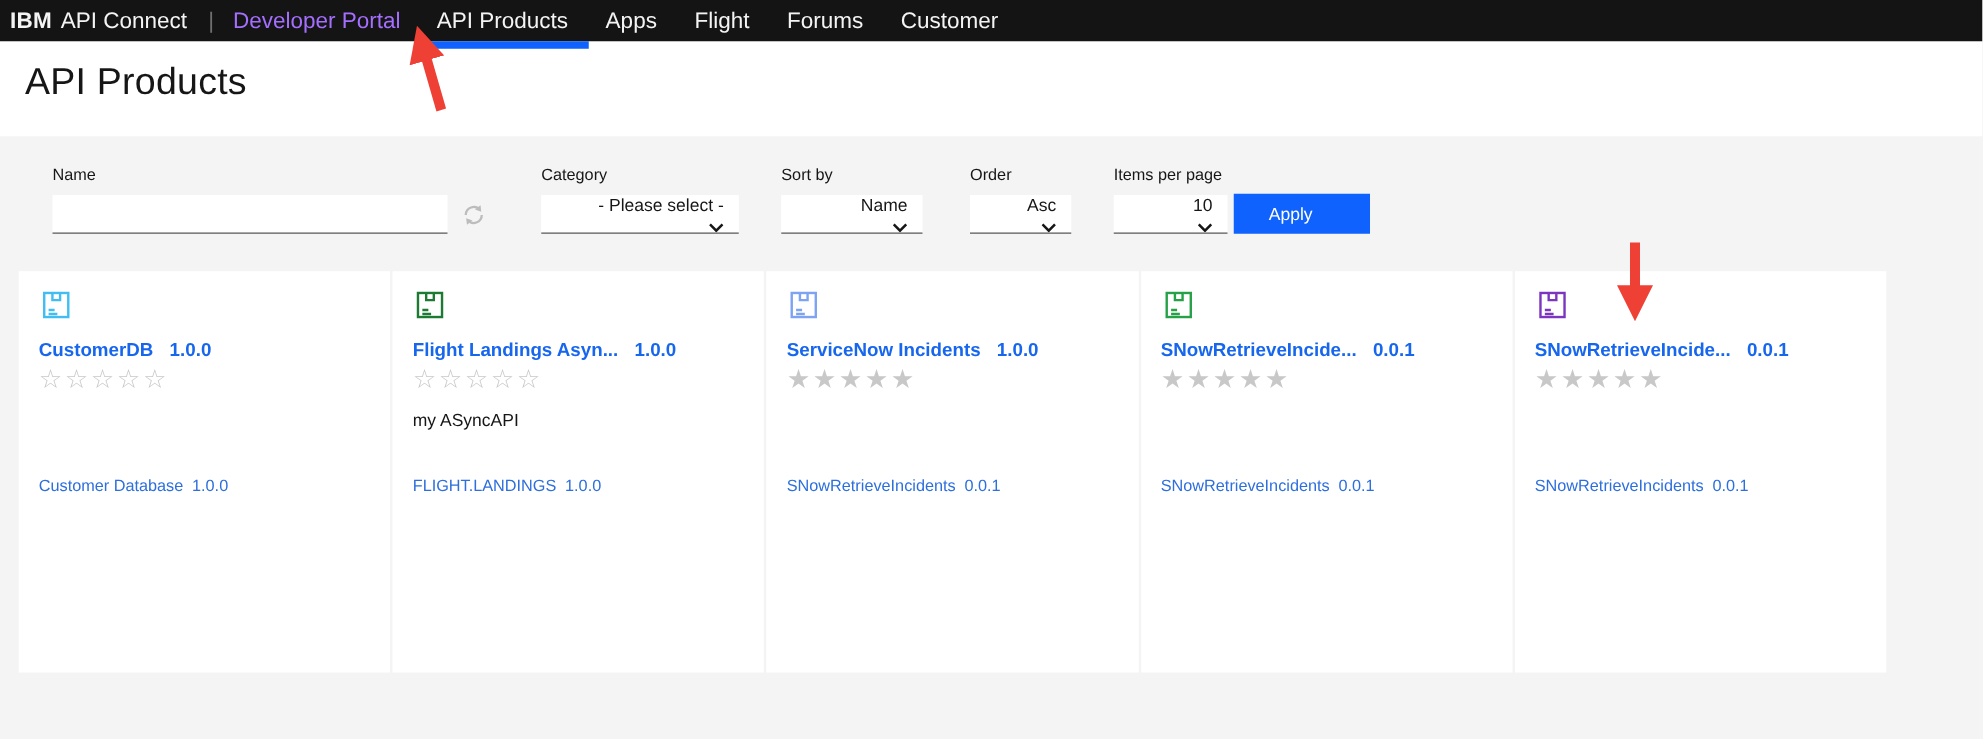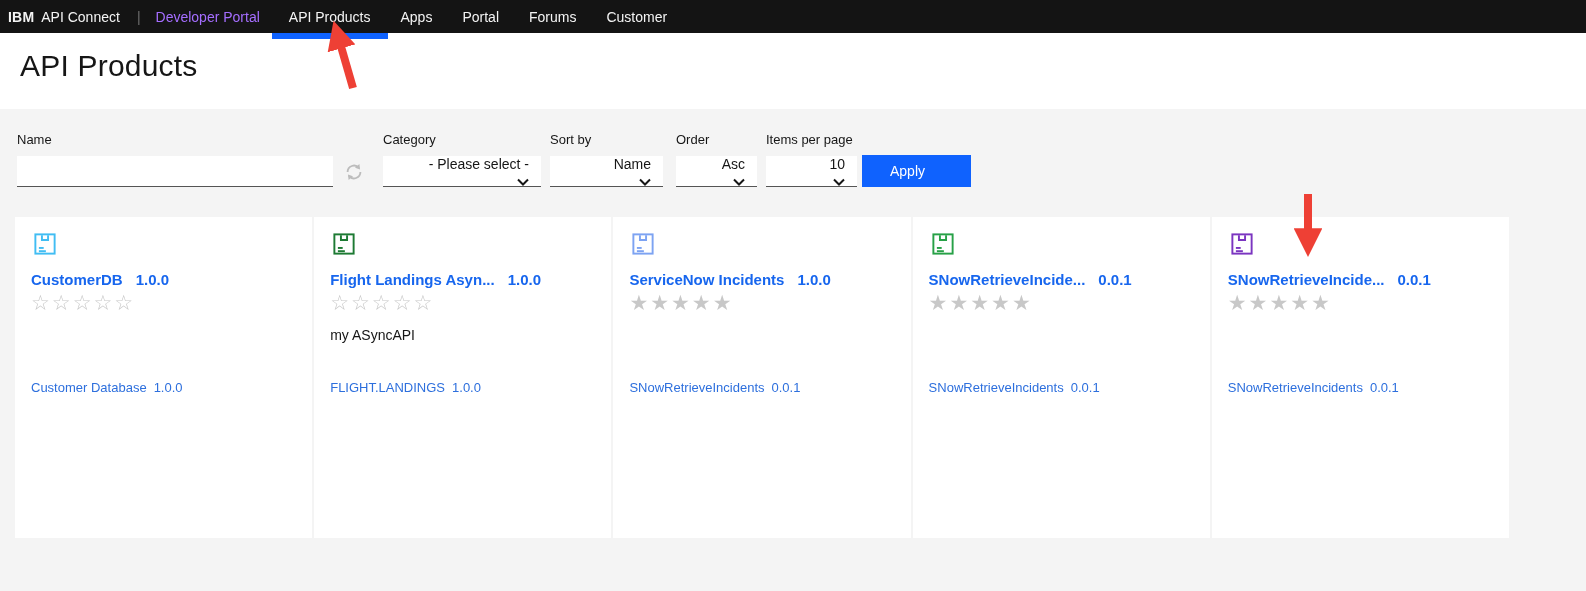--- a/index.html
+++ b/index.html
@@ -5,21 +5,21 @@
   * { margin:0; padding:0; box-sizing:border-box; }
   html,body { width:1586px; height:591px; overflow:hidden; }
   body {
     font-family:"Liberation Sans","DejaVu Sans",sans-serif;
     background:#f4f4f4; color:#161616; position:relative;
   }
 
   
   .topnav {
     height:33px; background:#141414; display:flex; align-items:center;
-    color:#f4f4f4; font-size:14px; position:relative; z-index:5;
+    color:#f4f4f4; font-size:18px; position:relative; z-index:5;
   }
   .brand { display:flex; align-items:baseline; padding-left:8px; cursor:pointer; }
   .brand-bold { font-weight:700; letter-spacing:.2px; }
   .brand-rest { margin-left:7px; }
   .nav-sep { color:#6f6f6f; margin:0 15px 0 17px; }
   .portal-link { color:var(--portal-purple); margin-right:14px; cursor:pointer; }
   .nav-items { display:flex; align-items:center; height:100%; }
   .nav-item {
     color:#f4f4f4; text-decoration:none; padding:0 15px; height:100%;
     display:flex; align-items:center; position:relative; cursor:pointer;
@@ -29,21 +29,21 @@
     height:6px; background:var(--accent-blue);
   }
 
   
   .page-header { background:#ffffff; height:76px; padding:16px 0 0 20px; }
   .page-title { font-size:30px; font-weight:400; color:#161616; letter-spacing:.2px; }
 
   
   .toolbar { padding:23px 0 0 17px; }
   .toolbar-row { display:flex; align-items:flex-end; }
-  .field { display:flex; flex-direction:column; }
+  .field { display:flex; flex-direction:column;margin-left:25px; }
   .field-label { font-size:13px; color:#161616; margin-bottom:9px; }
   .text-input {
     width:316px; height:31px; background:#ffffff; border:none;
     border-bottom:1.5px solid #555555; font-size:14px; padding:0 10px;
     font-family:inherit; outline:none;
   }
   .refresh-wrap { display:flex; align-items:center; height:31px; margin:0 18px 0 10px; cursor:pointer; }
   .select {
     height:31px; background:#ffffff; border:none; border-bottom:1.5px solid #555555;
     display:flex; align-items:flex-end; justify-content:space-between;
@@ -85,21 +85,21 @@
 <header class="topnav">
   <div class="brand">
     <span class="brand-bold">IBM</span>
     <span class="brand-rest">API Connect</span>
   </div>
   <span class="nav-sep">|</span>
   <a class="portal-link">Developer Portal</a>
   <nav class="nav-items">
       <a class="nav-item active">API Products</a>
       <a class="nav-item">Apps</a>
-      <a class="nav-item">Portal</a>
+      <a class="nav-item">Flight</a>
       <a class="nav-item">Forums</a>
       <a class="nav-item">Customer</a>
     </nav>
 </header>
 
 <section class="page-header">
   <h1 class="page-title">API Products</h1>
 </section>
 
 <section class="toolbar">

